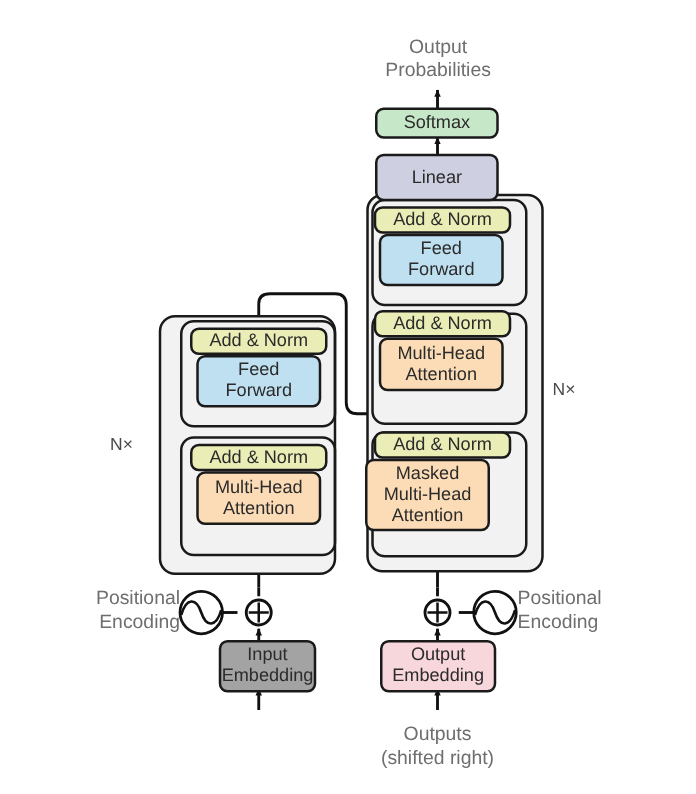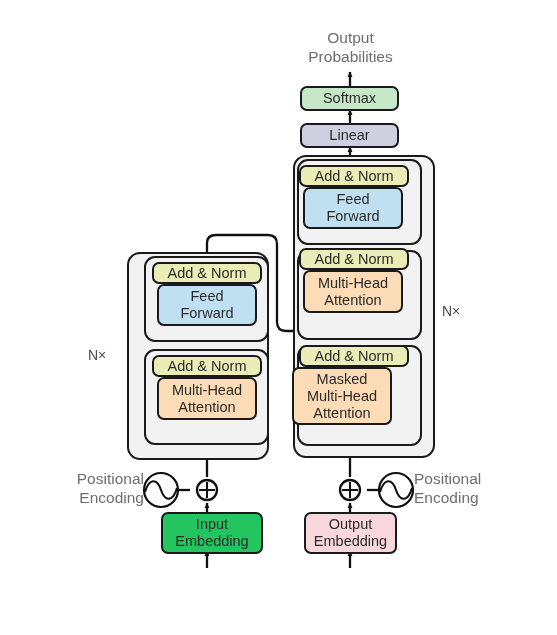--- a/index.html
+++ b/index.html
@@ -114,21 +114,21 @@
   <div class="stack" style="left:127px;top:252px;width:142px;height:208px;"></div>
   <div class="sub" style="left:144px;top:256px;width:125px;height:86px;"></div>
   <div class="sub" style="left:144px;top:349px;width:125px;height:96px;"></div>
 
   <div class="stack" style="left:293px;top:155px;width:142px;height:303px;"></div>
   <div class="sub" style="left:297px;top:159px;width:125px;height:86px;"></div>
   <div class="sub" style="left:297px;top:250px;width:125px;height:90px;"></div>
   <div class="sub" style="left:297px;top:345px;width:125px;height:101px;"></div>
 
   <div class="box" style="left:300px;top:86px;width:99px;height:25px;background:#c6e7c8;">Softmax</div>
-  <div class="box" style="left:300px;top:123px;width:99px;height:25px;background:#cfcfe2;">Linear</div>
+  <div class="box" style="left:300px;top:123px;width:99px;height:38px;background:#cfcfe2;">Linear</div>
 
   <div class="box" style="left:152px;top:262px;width:110px;height:22px;background:#eaeeb6;">Add &amp; Norm</div>
   <div class="box" style="left:157px;top:284px;width:100px;height:42px;background:#bfe0f1;">Feed
 Forward</div>
 
   <div class="box" style="left:152px;top:355px;width:110px;height:22px;background:#eaeeb6;">Add &amp; Norm</div>
   <div class="box" style="left:157px;top:377px;width:100px;height:43px;background:#fbdcb6;">Multi-Head
 Attention</div>
 
   <div class="box" style="left:299px;top:165px;width:110px;height:22px;background:#eaeeb6;">Add &amp; Norm</div>
@@ -137,29 +137,31 @@
 
   <div class="box" style="left:299px;top:248px;width:110px;height:22px;background:#eaeeb6;">Add &amp; Norm</div>
   <div class="box" style="left:303px;top:270px;width:100px;height:43px;background:#fbdcb6;">Multi-Head
 Attention</div>
 
   <div class="box" style="left:299px;top:345px;width:110px;height:22px;background:#eaeeb6;">Add &amp; Norm</div>
   <div class="box" style="left:292px;top:367px;width:100px;height:58px;background:#fbdcb6;">Masked
 Multi-Head
 Attention</div>
 
-  <div class="box" style="left:161px;top:512px;width:102px;height:42px;background:#22c55e;">Input
+  <div class="box" style="left:175px;top:512px;width:78px;height:42px;background:#a3a3a3;">Input
 Embedding</div>
   <div class="box" style="left:304px;top:512px;width:93px;height:42px;background:#f7d6dc;">Output
 Embedding</div>
 
   <div class="lbl" style="left:288px;top:28px;width:125px;">Output
 Probabilities</div>
 
 
+  <div class="lbl" style="left:289px;top:578px;width:122px;">Outputs
+(shifted right)</div>
 
   <div class="lbl" style="left:62px;top:469px;width:82px;text-align:right;">Positional
 Encoding</div>
 
   <div class="lbl" style="left:414px;top:469px;width:90px;text-align:left;">Positional
 Encoding</div>
 
   <div class="nx" style="left:88px;top:347px;">N×</div>
 
   <div class="nx" style="left:442px;top:303px;">N×</div>

